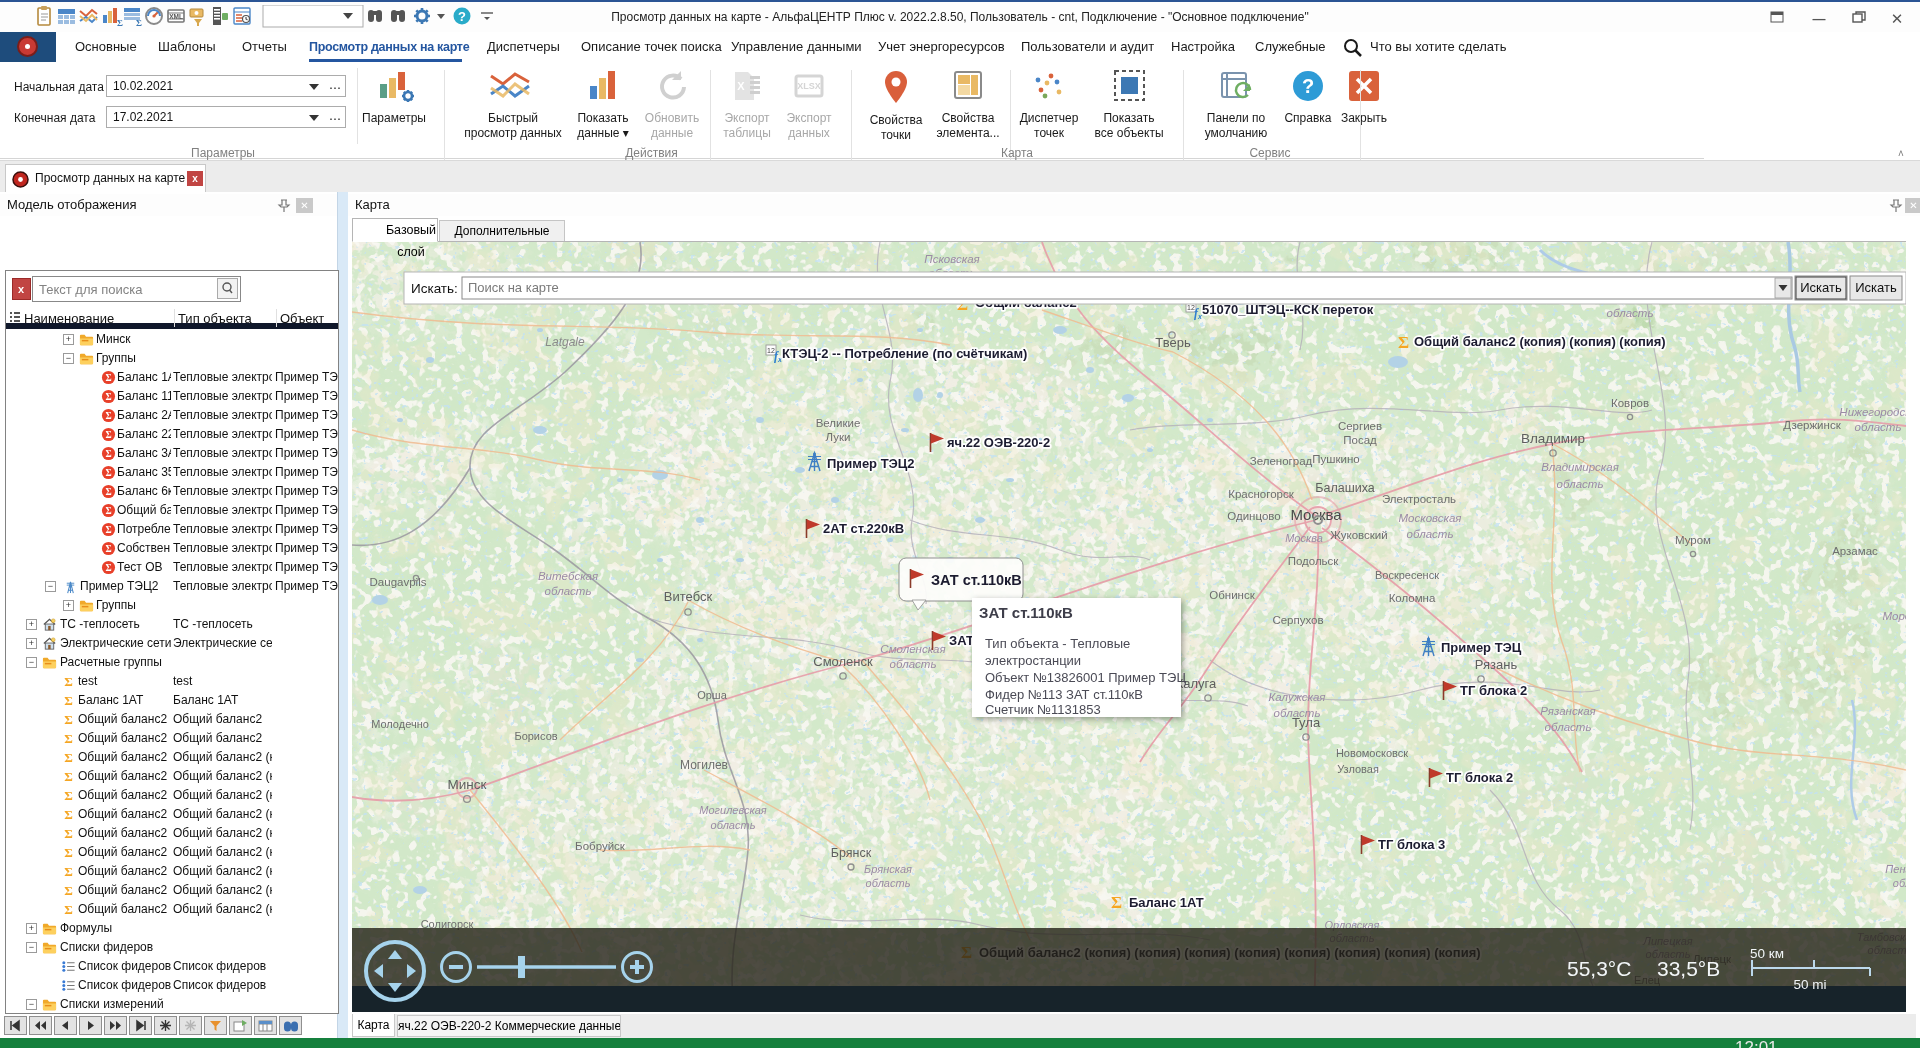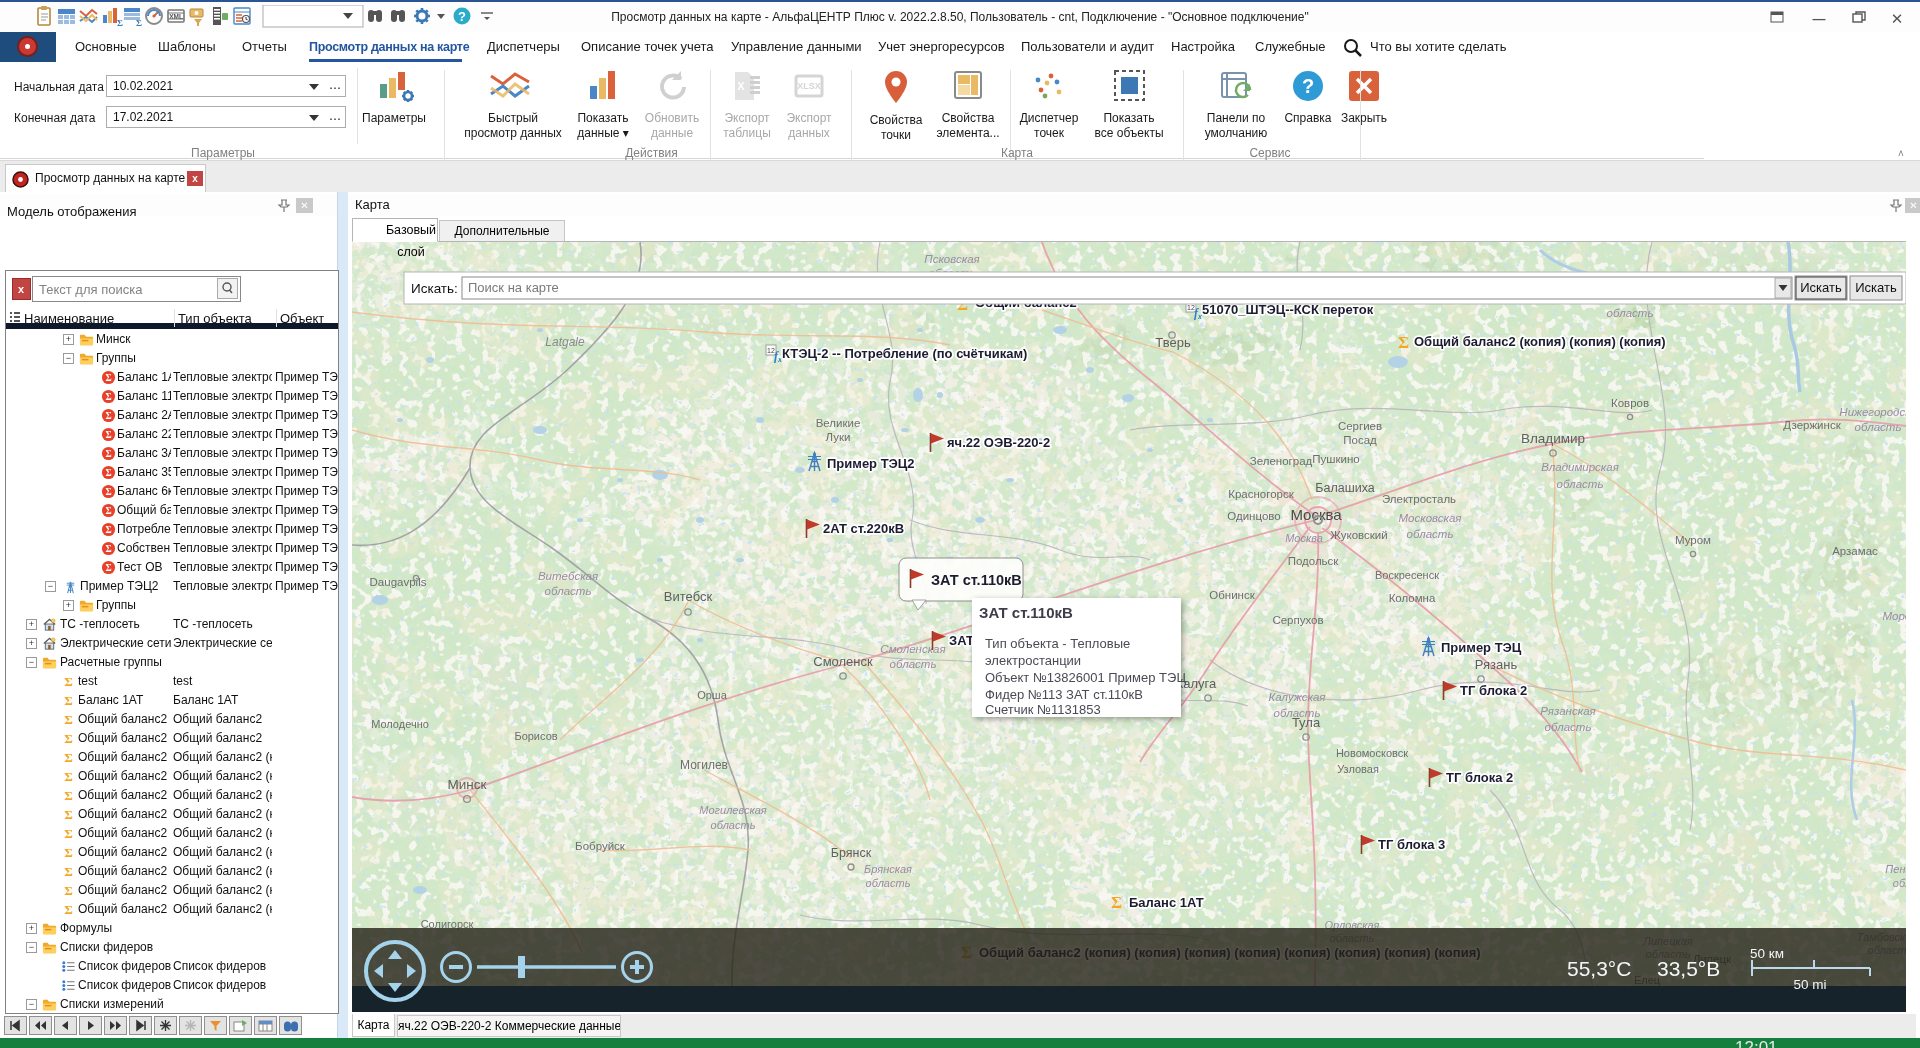--- a/index.html
+++ b/index.html
@@ -213,21 +213,21 @@
   </div>
   <div id="ribbontabs" class="abs">
     <div id="appbtn" class="abs">
         <div class="logo"></div>
       </div>
     <div class="rtab abs" style="left:75px;">Основные</div>
     <div class="rtab abs" style="left:158px;">Шаблоны</div>
     <div class="rtab abs" style="left:242px;">Отчеты</div>
     <div class="rtab active abs" style="left:309px;">Просмотр данных на карте</div>
     <div class="rtab abs" style="left:487px;">Диспетчеры</div>
-    <div class="rtab abs" style="left:581px;">Описание точек учета</div>
+    <div class="rtab abs" style="left:581px;">Описание точек поиска</div>
     <div class="rtab abs" style="left:731px;">Управление данными</div>
     <div class="rtab abs" style="left:878px;">Учет энергоресурсов</div>
     <div class="rtab abs" style="left:1021px;">Пользователи и аудит</div>
     <div class="rtab abs" style="left:1171px;">Настройка</div>
     <div class="rtab abs" style="left:1255px;">Служебные</div>
     <div class="abs" style="left:1342px;top:5px;"><svg width="22" height="22" viewBox="0 0 22 22">
           <circle cx="9" cy="9" r="6" fill="none" stroke="#1a1a1a" stroke-width="2"></circle>
           <path d="M13.5 13.5 L19 19" stroke="#1a1a1a" stroke-width="2.5"></path>
         </svg></div>
     <div class="rtab abs" style="left:1370px;">Что вы хотите сделать</div>
@@ -344,21 +344,21 @@
           <circle cx="8.5" cy="8.5" r="7.5" fill="#c0261f" stroke="#3a0f0d" stroke-width="1.5"></circle>
           <circle cx="8.5" cy="8.5" r="2.4" fill="#fff"></circle>
         </svg>
   <span style="position:absolute;left:29px;top:6px;color:#111;">Просмотр данных на карте</span>
   <div style="position:absolute;left:181px;top:6px;width:16px;height:15px;background:#c14543;color:#fff;font-size:10px;font-weight:bold;text-align:center;line-height:15px;">x</div>
 </div>
   </div>
   <div id="mainarea" class="abs">
     <div id="leftpanel">
       <div class="panelhead">
-          <span style="position:absolute;left:7px;top:10px;">Модель отображения</span>
+          <span style="position:absolute;left:7px;top:3px;">Модель отображения</span>
         <svg class="pin" style="left:276px;" viewBox="0 0 16 15">
             <path d="M5 2 h6 M6 2 v5 h-3 l2 2 h6 l2-2 h-3 v-5 M8 9 v5" stroke="#777" fill="none" stroke-width="1.2"></path>
           </svg>
         <div class="closebox" style="left:296px;">✕</div>
       </div>
       <div id="treewrap">
         <div style="position:absolute;left:6px;top:7px;width:19px;height:22px;background:#c14543;border:1px solid #9b2a28;">
             <span style="position:absolute;left:5px;top:4px;color:#fff;font-size:11px;font-weight:bold;">x</span>
           </div>
         <div style="position:absolute;left:26px;top:5px;width:209px;height:26px;border:1px solid #888;background:#fff;">

